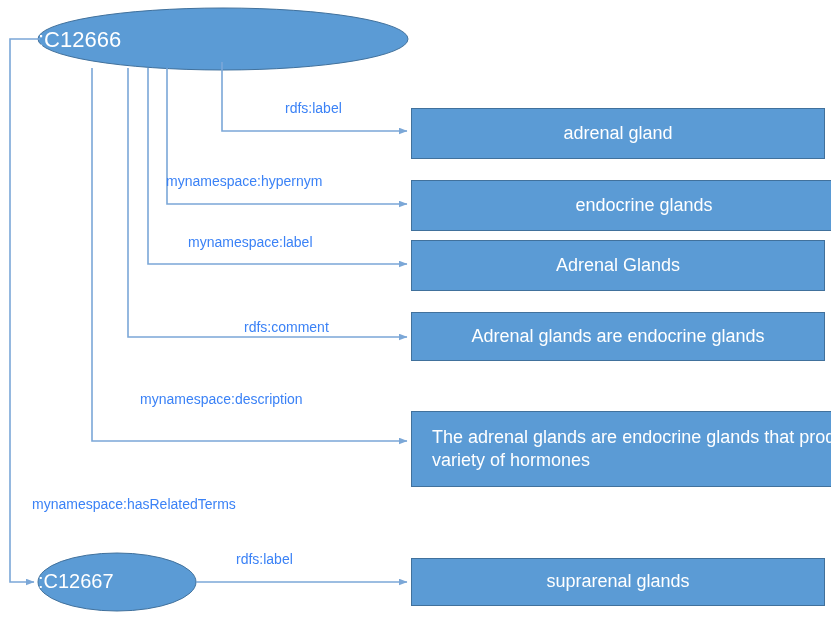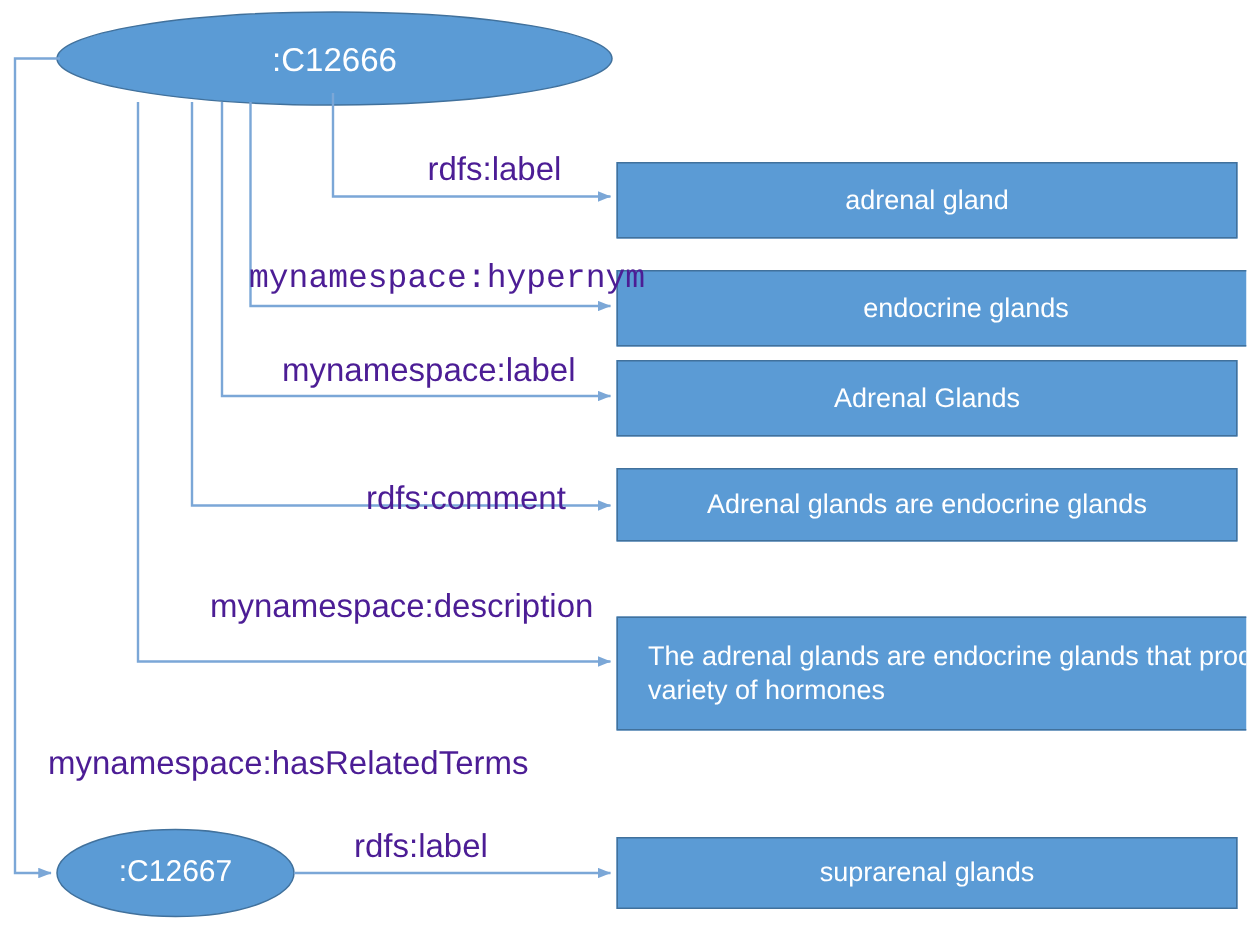--- a/index.html
+++ b/index.html
@@ -23,43 +23,42 @@
     left: 0;
     top: 0;
     width: 831px;
     height: 622px;
   }
   .node-ellipse-label {
     position: absolute;
     color: #ffffff;
     font-size: 22px;
     font-family: "Liberation Sans", sans-serif;
-    text-align: center;
     white-space: nowrap;
     pointer-events: none;
   }
   .literal-box {
     position: absolute;
     box-sizing: border-box;
     background: #5B9BD5;
     border: 1px solid #41719C;
     color: #ffffff;
     font-size: 18px;
     font-family: "Liberation Sans", sans-serif;
     display: flex;
     align-items: center;
     justify-content: center;
     text-align: left;
     line-height: 1.28;
     padding: 2px 20px;
   }
   .edge-label {
     position: absolute;
-    color: #4c1d95;
-    font-size: 22px;
+    color: #3b82f6;
+    font-size: 14px;
     font-family: "Liberation Sans", sans-serif;
     white-space: nowrap;
     background: transparent;
   }
 </style>
 </head>
 <body>
 
 <div id="canvas">
 
@@ -100,21 +99,21 @@
   <div class="literal-box" style="left:411px; top:312px; width:414px; height:49px;">Adrenal glands are endocrine glands</div>
 
   <div class="literal-box" style="left:411px; top:240px; width:414px; height:51px;">Adrenal Glands</div>
 
   <div class="literal-box" style="left:411px; top:411px; width:498px; height:76px;">The adrenal glands are endocrine glands that produce a variety of hormones</div>
 
   <div class="literal-box" style="left:411px; top:558px; width:414px; height:48px;">suprarenal glands</div>
 
   <div class="edge-label" style="left:285px; top:100px;">rdfs:label</div>
 
-  <div class="edge-label" style="left:166px; top:173px;font-family:Liberation Mono, monospace;">mynamespace:hypernym</div>
+  <div class="edge-label" style="left:166px; top:173px;">mynamespace:hypernym</div>
 
   <div class="edge-label" style="left:188px; top:234px;">mynamespace:label</div>
 
   <div class="edge-label" style="left:244px; top:307px;margin-top:12px;">rdfs:comment</div>
 
   <div class="edge-label" style="left:140px; top:391px;">mynamespace:description</div>
 
   <div class="edge-label" style="left:32px; top:496px;">mynamespace:hasRelatedTerms</div>
 
   <div class="edge-label" style="left:236px; top:551px;">rdfs:label</div>

